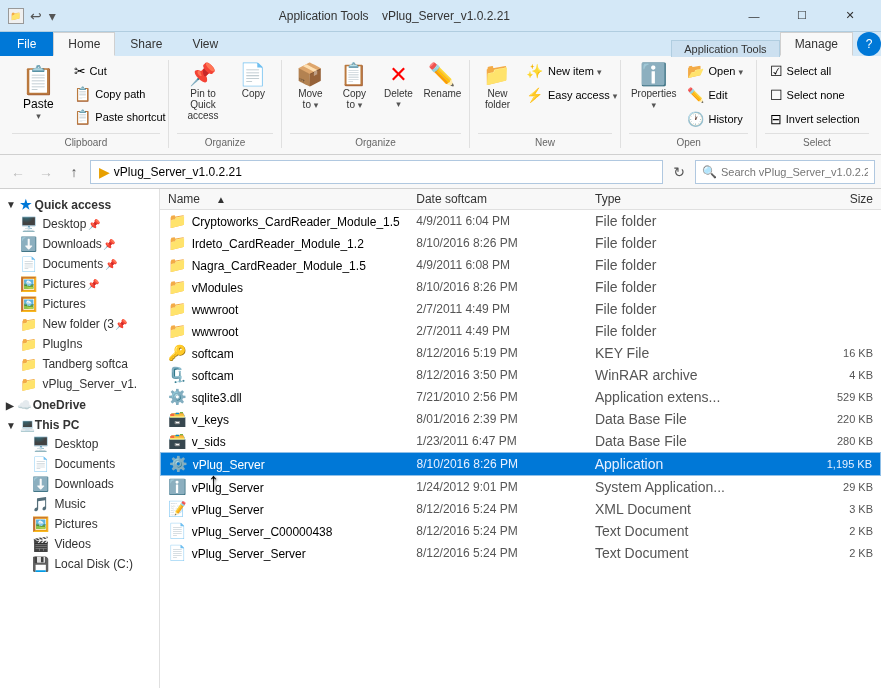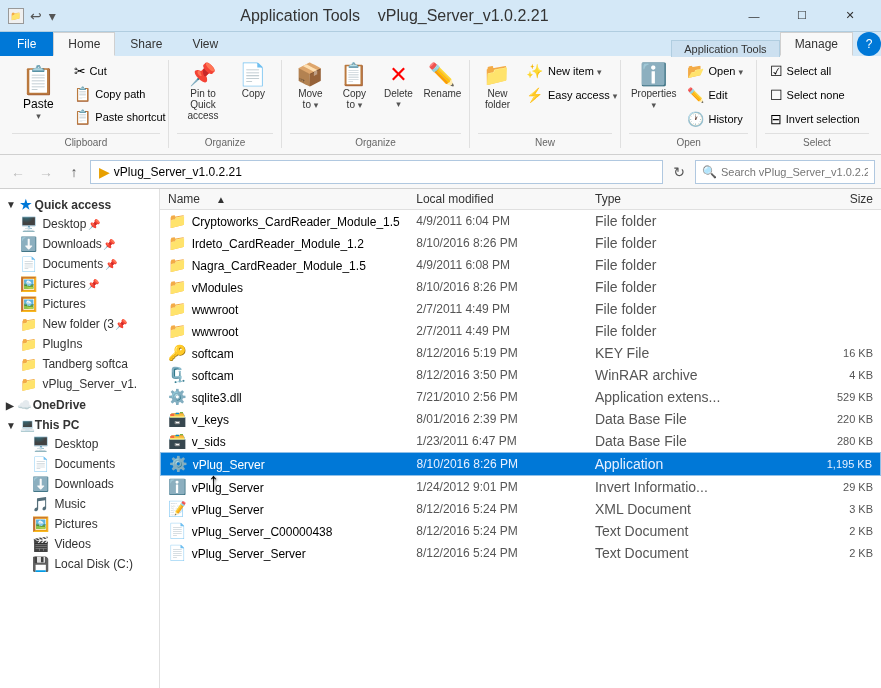--- a/index.html
+++ b/index.html
@@ -4,21 +4,21 @@
   <style>
     * { margin: 0; padding: 0; box-sizing: border-box; }
     body { font-family: 'Segoe UI', Arial, sans-serif; font-size: 12px; background: #f0f0f0; width: 881px; height: 688px; overflow: hidden; }
 
     
     .title-bar { background: #d4e8f7; height: 32px; display: flex; align-items: center; justify-content: space-between; padding: 0 8px; border-bottom: 1px solid #b0cde0; }
     .title-bar-left { display: flex; align-items: center; gap: 4px; }
     .title-bar-icon { width: 16px; height: 16px; background: #f0f0f0; border: 1px solid #999; display: flex; align-items: center; justify-content: center; font-size: 9px; }
     .quick-access-icons { display: flex; gap: 3px; align-items: center; }
     .qa-icon { font-size: 14px; color: #555; cursor: pointer; padding: 2px; }
-    .title-center { font-size: 16px; color: #333; }
+    .title-center { font-size: 12px; color: #333; }
     .title-bar-right { display: flex; gap: 2px; }
     .win-btn { width: 46px; height: 32px; display: flex; align-items: center; justify-content: center; font-size: 11px; cursor: pointer; color: #333; background: transparent; }
     .ribbon-tab { padding: 4px 14px; font-size: 12px; cursor: pointer; color: #333; border: 1px solid transparent; }
     .ribbon-tab.file { background: #0078d7; color: white; padding: 4px 16px; }
     .ribbon-tab.active { background: #f8f8f8; border: 1px solid #d0d0d0; border-bottom: 1px solid #f8f8f8; }
 
     .ribbon-content { display: flex; padding: 4px 4px 6px; gap: 0; background: #f8f8f8; border-bottom: 1px solid #d0d0d0; }
     .ribbon-group { display: flex; flex-direction: column; border-right: 1px solid #e0e0e0; padding: 0 8px; min-width: 80px; }
     .ribbon-group-items { display: flex; gap: 4px; flex: 1; align-items: flex-start; }
     .ribbon-group-label { font-size: 10px; color: #666; text-align: center; padding-top: 3px; border-top: 1px solid #e0e0e0; margin-top: 3px; }
@@ -356,21 +356,21 @@
   </div>
 
   <div class="main-content">
 
     <div class="col-headers">
       <div class="col-name">
         <span>Name</span>
         <span class="col-sort-arrow">▲</span>
       </div>
       <div class="col-date">
-        <span>Local modified</span>
+        <span>Date softcam</span>
       </div>
       <div class="col-type">
         <span>Type</span>
       </div>
       <div class="col-size">
         <span>Size</span>
       </div>
     </div>
 
     <div class="file-list" id="file-list">
@@ -468,21 +468,21 @@
     </div>
     <div class="file-date">8/10/2016 8:26 PM</div>
     <div class="file-type">Application</div>
     <div class="file-size">1,195 KB</div>
   </div>
         <div class="file-row">
     <div class="file-name">
       <span style="color:#888; margin-right:5px; font-size:15px;">ℹ️</span>vPlug_Server
     </div>
     <div class="file-date">1/24/2012 9:01 PM</div>
-    <div class="file-type">Invert Informatio...</div>
+    <div class="file-type">System Application...</div>
     <div class="file-size">29 KB</div>
   </div>
         <div class="file-row">
     <div class="file-name">
       <span style="color:#888; margin-right:5px; font-size:15px;">📝</span>vPlug_Server
     </div>
     <div class="file-date">8/12/2016 5:24 PM</div>
     <div class="file-type">XML Document</div>
     <div class="file-size">3 KB</div>
   </div>

